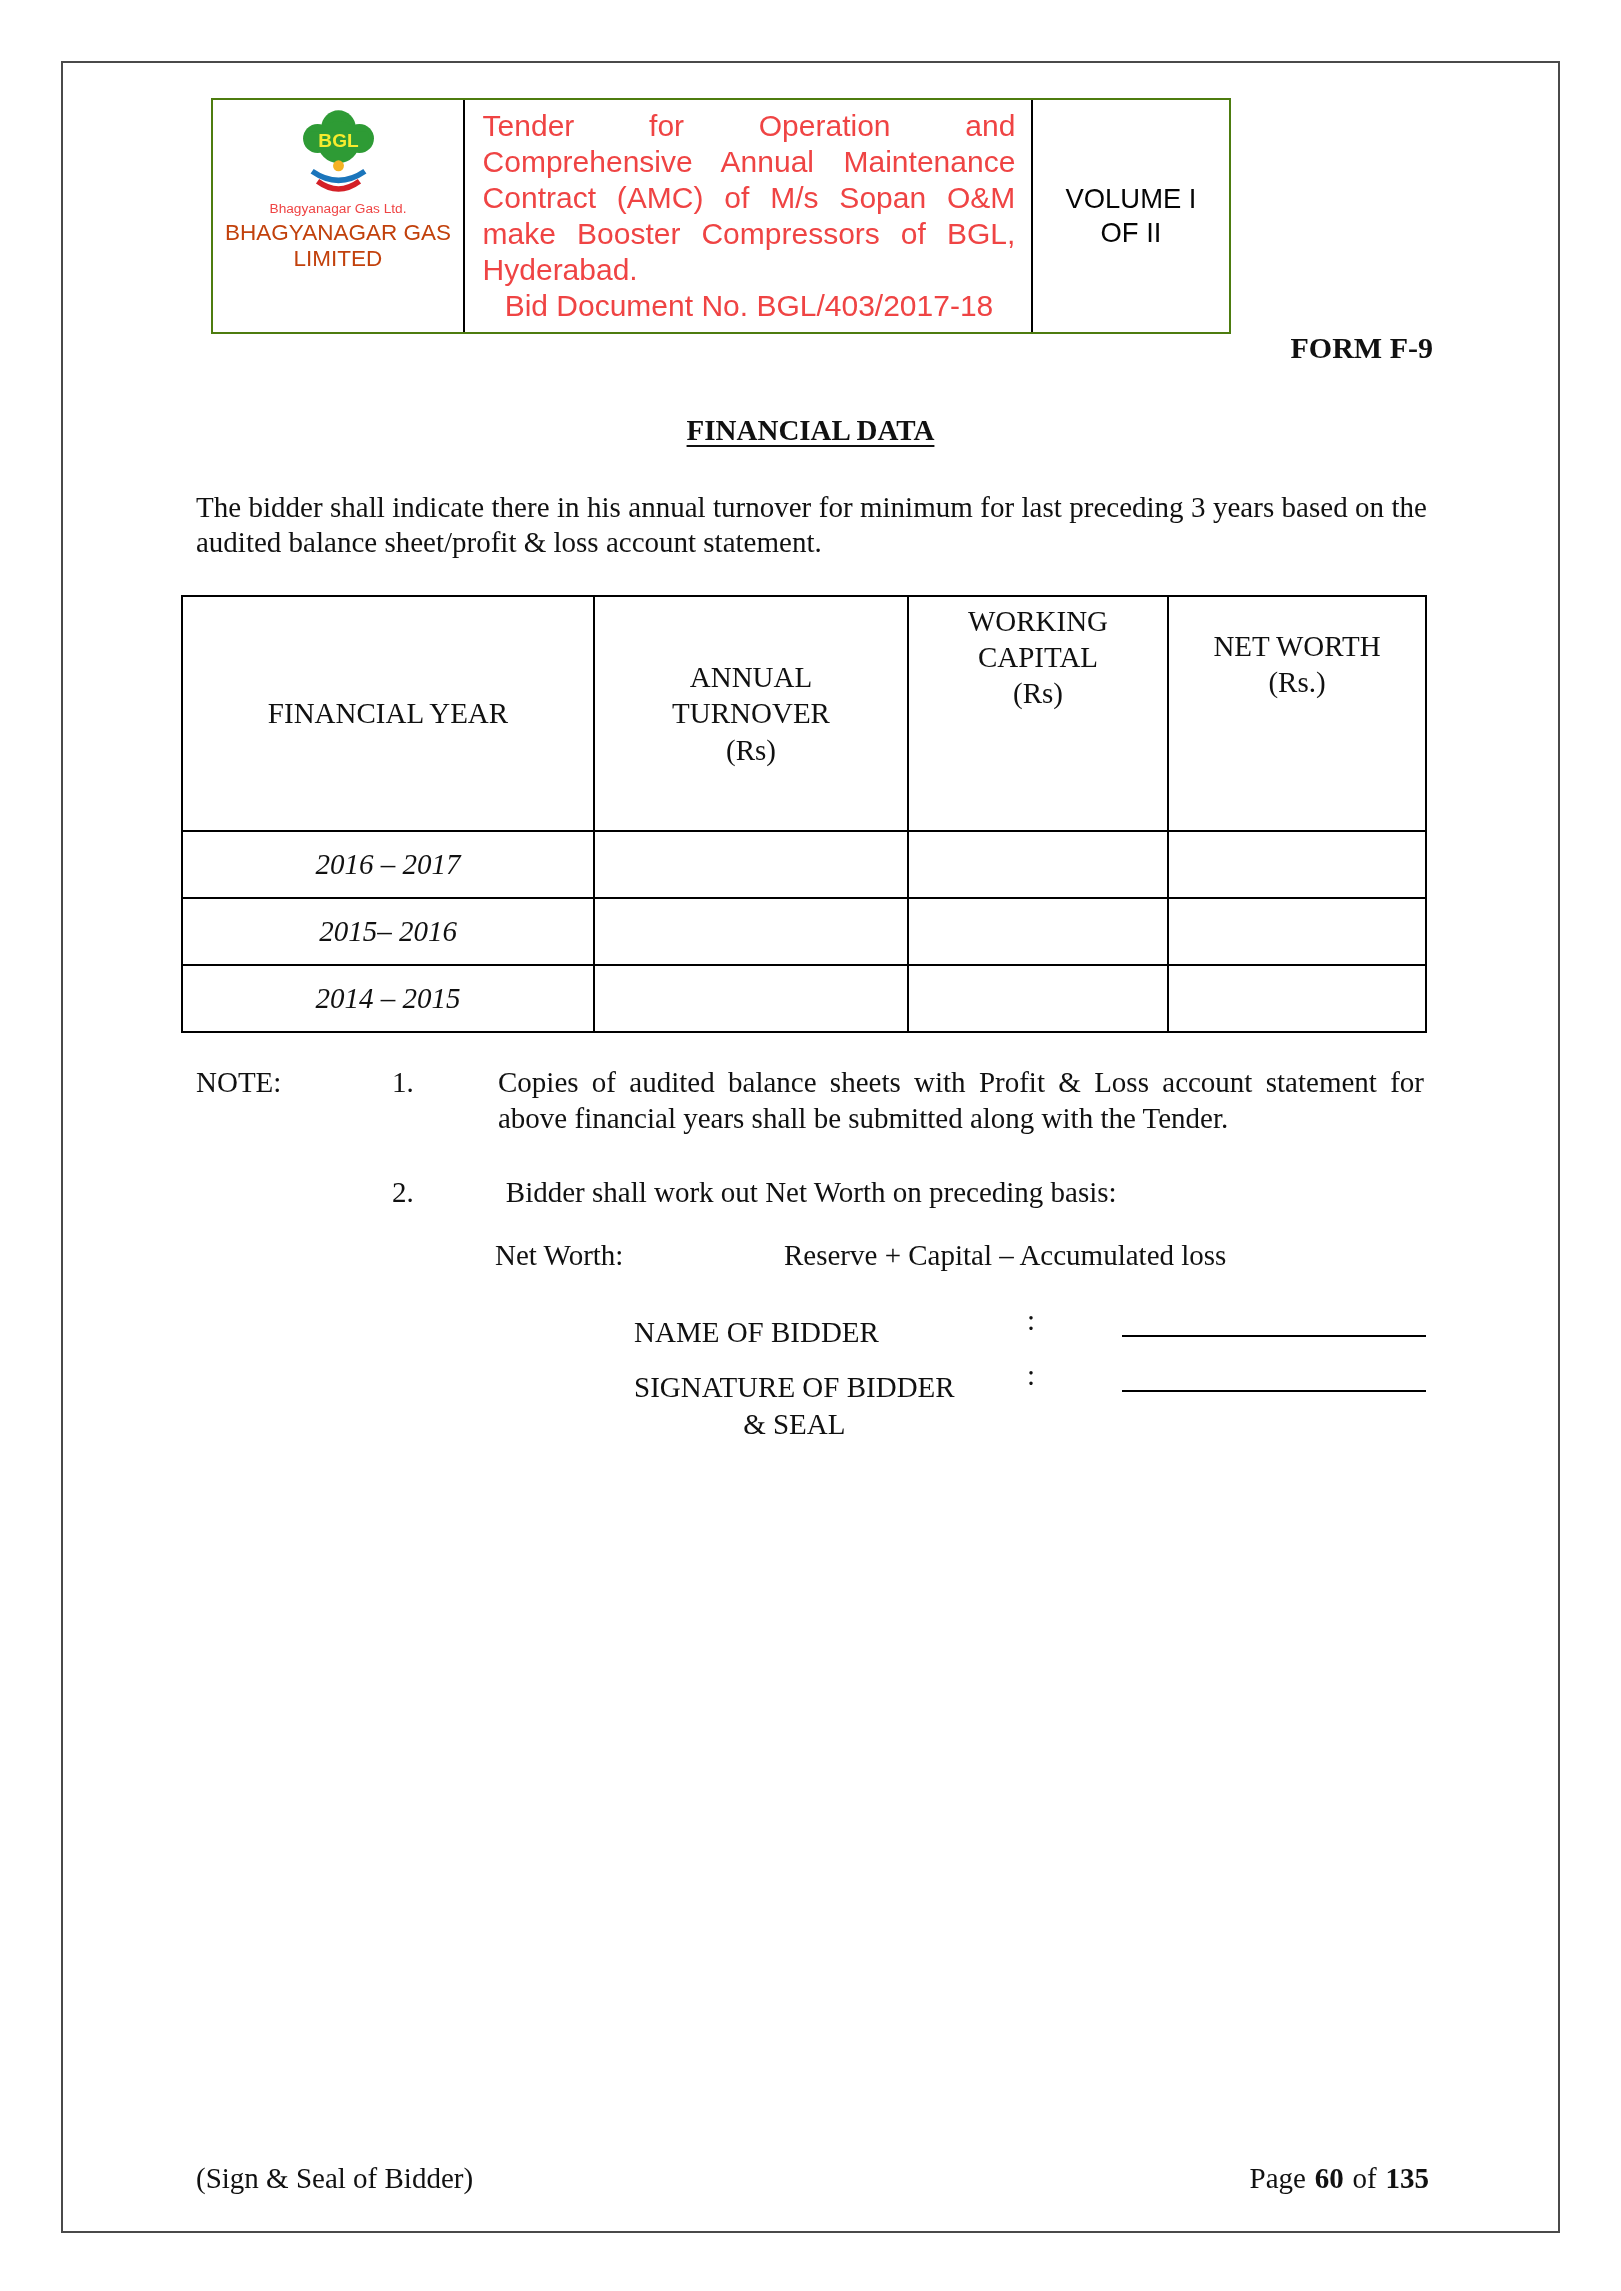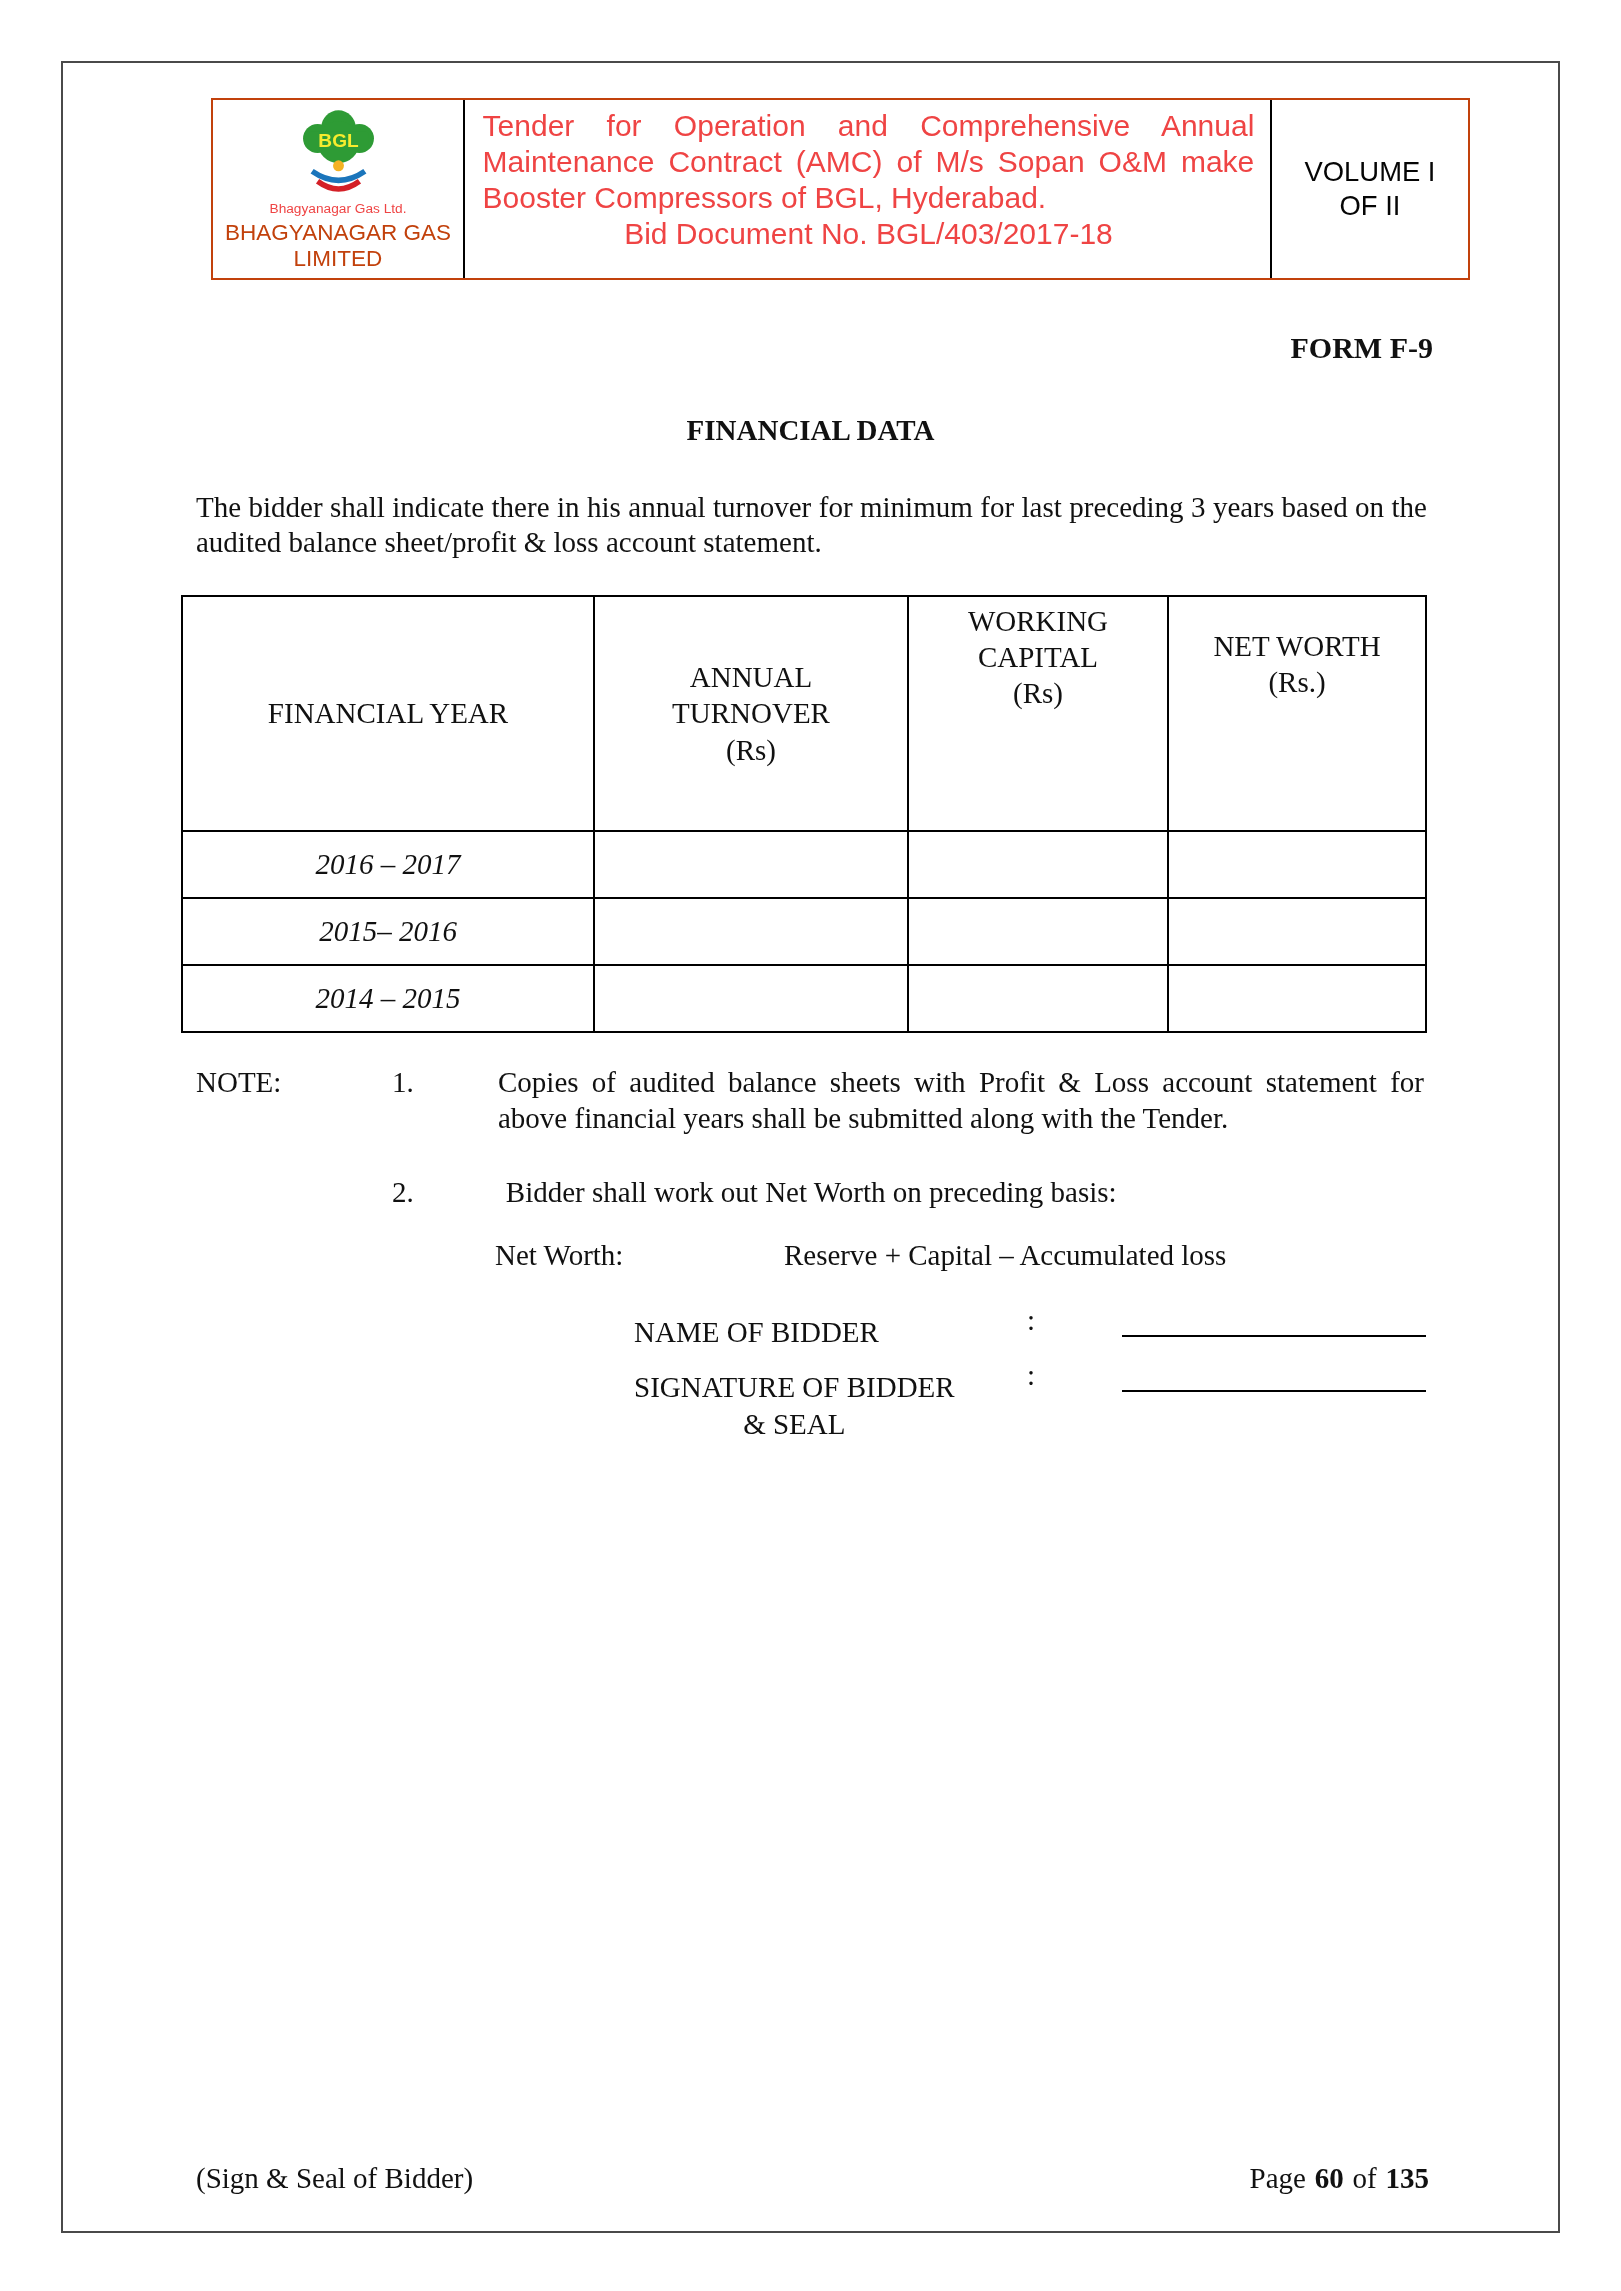--- a/index.html
+++ b/index.html
@@ -11,22 +11,22 @@
     position: relative;
   }
   .page { position: absolute; inset: 0; background: #fff; }
   .page-border {
     position: absolute; left: 61px; top: 61px; right: 61px; bottom: 59px;
     border: 2px solid #4a4a4a;
   }
 
   
   .header-table {
-    position: absolute; left: 211px; top: 98px; width: 1259px;
-    display: flex; border: 2px solid #c2410c; min-height: 165px;
+    position: absolute; left: 211px; top: 98px; width: 1020px;
+    display: flex; border: 2px solid #4d7c0f; min-height: 165px;
     background: #fff;
   }
   .logo-cell {
     width: 252px; border-right: 2px solid #000;
     display: flex; flex-direction: column; align-items: center;
     padding: 3.9px 5.9px 5.9px;
     text-align: center;
   }
   .logo-tagline {
     font-family: "Liberation Sans", sans-serif;
@@ -53,21 +53,21 @@
   }
 
   
   .form-label {
     position: absolute; top: 331px; right: 188px;
     font-size: 30px; font-weight: bold;
   }
   .document-title {
     position: absolute; top: 414px; left: 0; width: 100%;
     text-align: center; font-size: 29px; font-weight: bold;
-    text-underline-offset: 4.9px;
+    text-decoration: underline; text-underline-offset: 4.9px;
   }
   .intro {
     position: absolute; left: 196px; top: 490px; width: 1231px;
     font-size: 29px; line-height: 1.22; text-align: justify;
   }
 
   
   table.fin-table {
     position: absolute; left: 181px; top: 595px; width: 1243px;
     border-collapse: collapse; table-layout: fixed;

